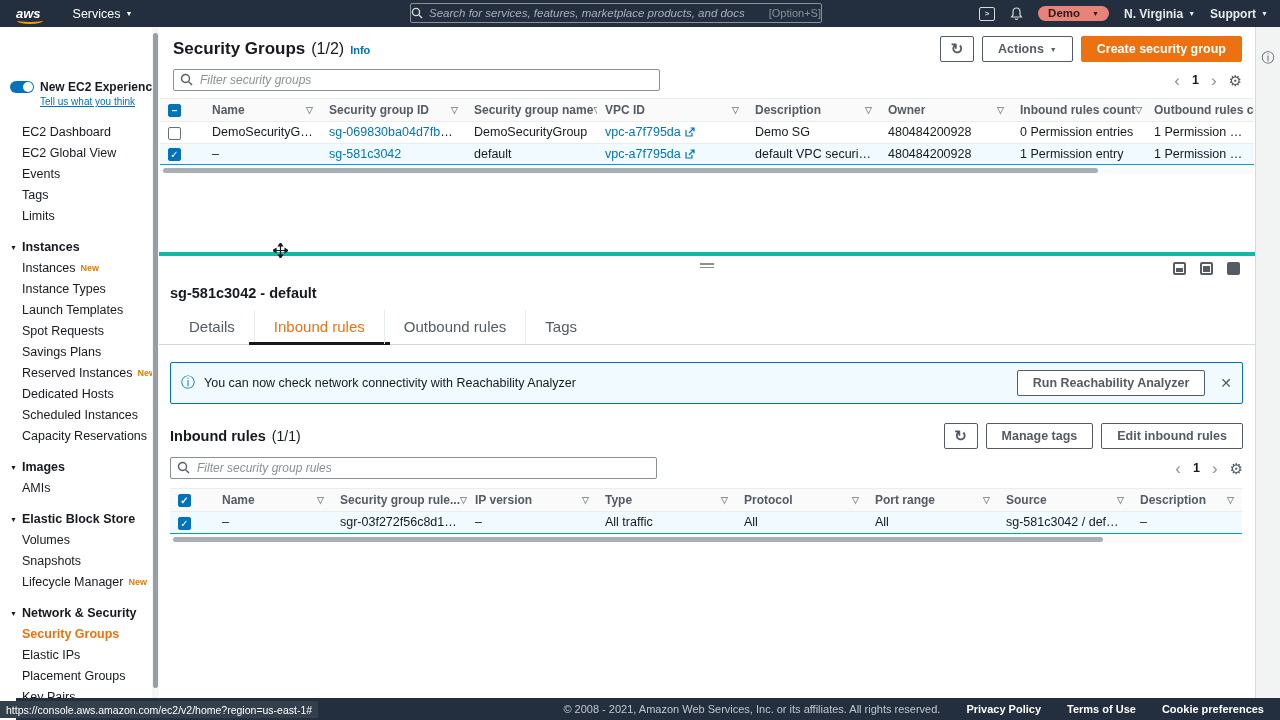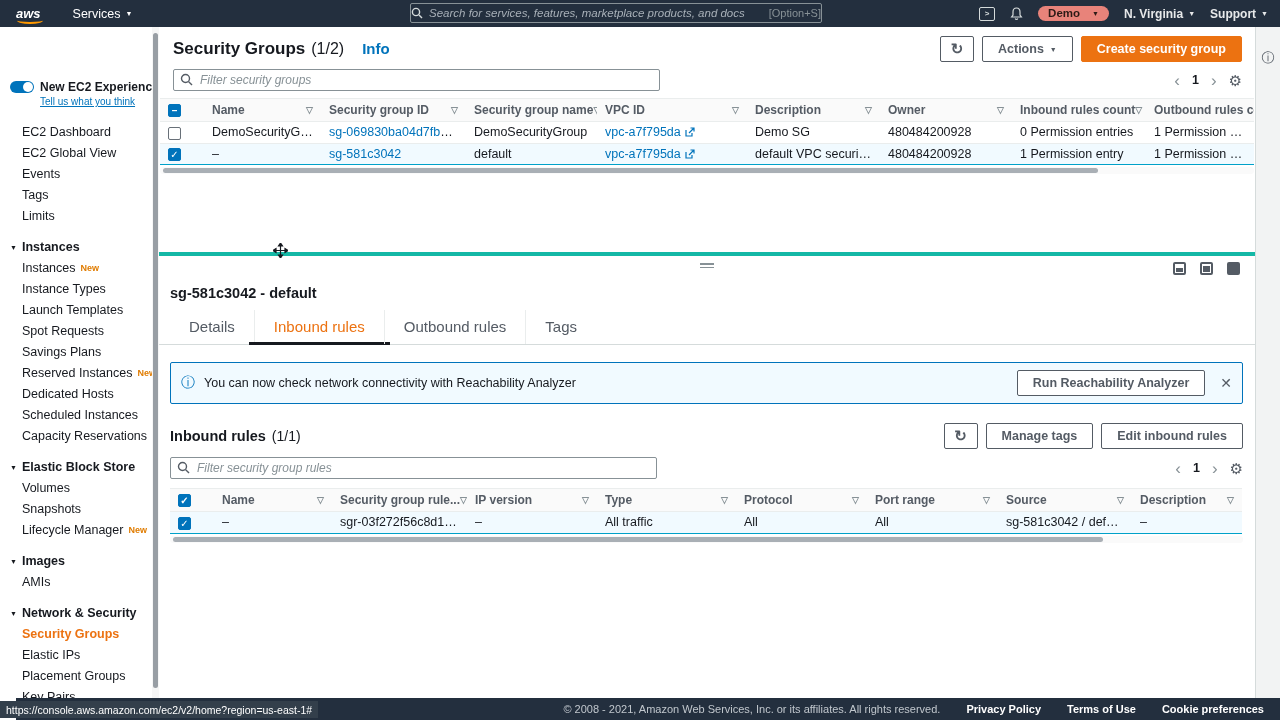--- a/index.html
+++ b/index.html
@@ -45,21 +45,21 @@
   
   .helpstrip { position:absolute; right:0; top:27px; width:25px; bottom:22px; background:#f2f3f3; border-left:1px solid #d5dbdb; }
   .help-info { margin:22px auto 0; width:14px; text-align:center; color:#545b64; font-size:13px; cursor:pointer; }
 
   
   .main { position:absolute; left:159px; top:27px; right:25px; bottom:22px; background:#fff; }
   .list-header { display:flex; justify-content:space-between; align-items:center; padding:9px 13px 4px 14px; }
   .title-group { display:flex; align-items:baseline; gap:6px; }
   h1.pg-title { font-size:17px; font-weight:700; color:#16191f; display:inline; }
   .pg-count { font-size:16px; color:#16191f; font-weight:400; }
-  .info-link { color:#0073bb; font-size:15px; font-weight:700; cursor:pointer;margin-left:12px; }
+  .info-link { color:#0073bb; font-size:11px; font-weight:700; cursor:pointer; }
   .btn { display:inline-flex; align-items:center; justify-content:center; gap:6px; background:#fff; border:1px solid #545b64; border-radius:2px; color:#545b64; font-weight:700; font-size:12.5px; height:26px; padding:0 15px; cursor:pointer; font-family:inherit; white-space:nowrap; }
   .btn-icon { width:34px; padding:0; font-size:15px; }
   .btn-primary { background:#ec7211; border-color:#ec7211; color:#fff; }
   .hdr-buttons { display:flex; gap:8px; }
 
   .filter-row { display:flex; justify-content:space-between; align-items:center; padding:3px 13px 7px 14px; }
   .search-input { position:relative; width:487px; }
   .search-input input { width:100%; height:22px; border:1px solid #879196; border-radius:2px; padding:0 8px 0 26px; font-size:12px; font-style:italic; color:#16191f; outline:none; font-family:inherit; }
   .search-input input::placeholder { color:#879196; }
   .mag { position:absolute; left:7px; top:4px; }
@@ -185,33 +185,33 @@
         <div class="side-item">Savings Plans</div>
         <div class="side-item"><span>Reserved Instances</span><span class="badge-new">New</span></div>
         <div class="side-item">Dedicated Hosts</div>
         <div class="side-item">Scheduled Instances</div>
         <div class="side-item">Capacity Reservations</div>
       </div>
 
       <div class="side-sec">
         <div class="sec-title">
             <span class="sec-caret">▼</span>
+            <span>Images</span>
+          </div>
+        <div class="side-item">AMIs</div>
+      </div>
+
+      <div class="side-sec">
+        <div class="sec-title">
+            <span class="sec-caret">▼</span>
             <span>Elastic Block Store</span>
           </div>
         <div class="side-item">Volumes</div>
         <div class="side-item">Snapshots</div>
         <div class="side-item"><span>Lifecycle Manager</span><span class="badge-new">New</span></div>
-      </div>
-
-      <div class="side-sec">
-        <div class="sec-title">
-            <span class="sec-caret">▼</span>
-            <span>Images</span>
-          </div>
-        <div class="side-item">AMIs</div>
       </div>
 
       <div class="side-sec">
         <div class="sec-title">
             <span class="sec-caret">▼</span>
             <span>Network &amp; Security</span>
           </div>
         <div class="side-item sel">Security Groups</div>
         <div class="side-item">Elastic IPs</div>
         <div class="side-item">Placement Groups</div>

